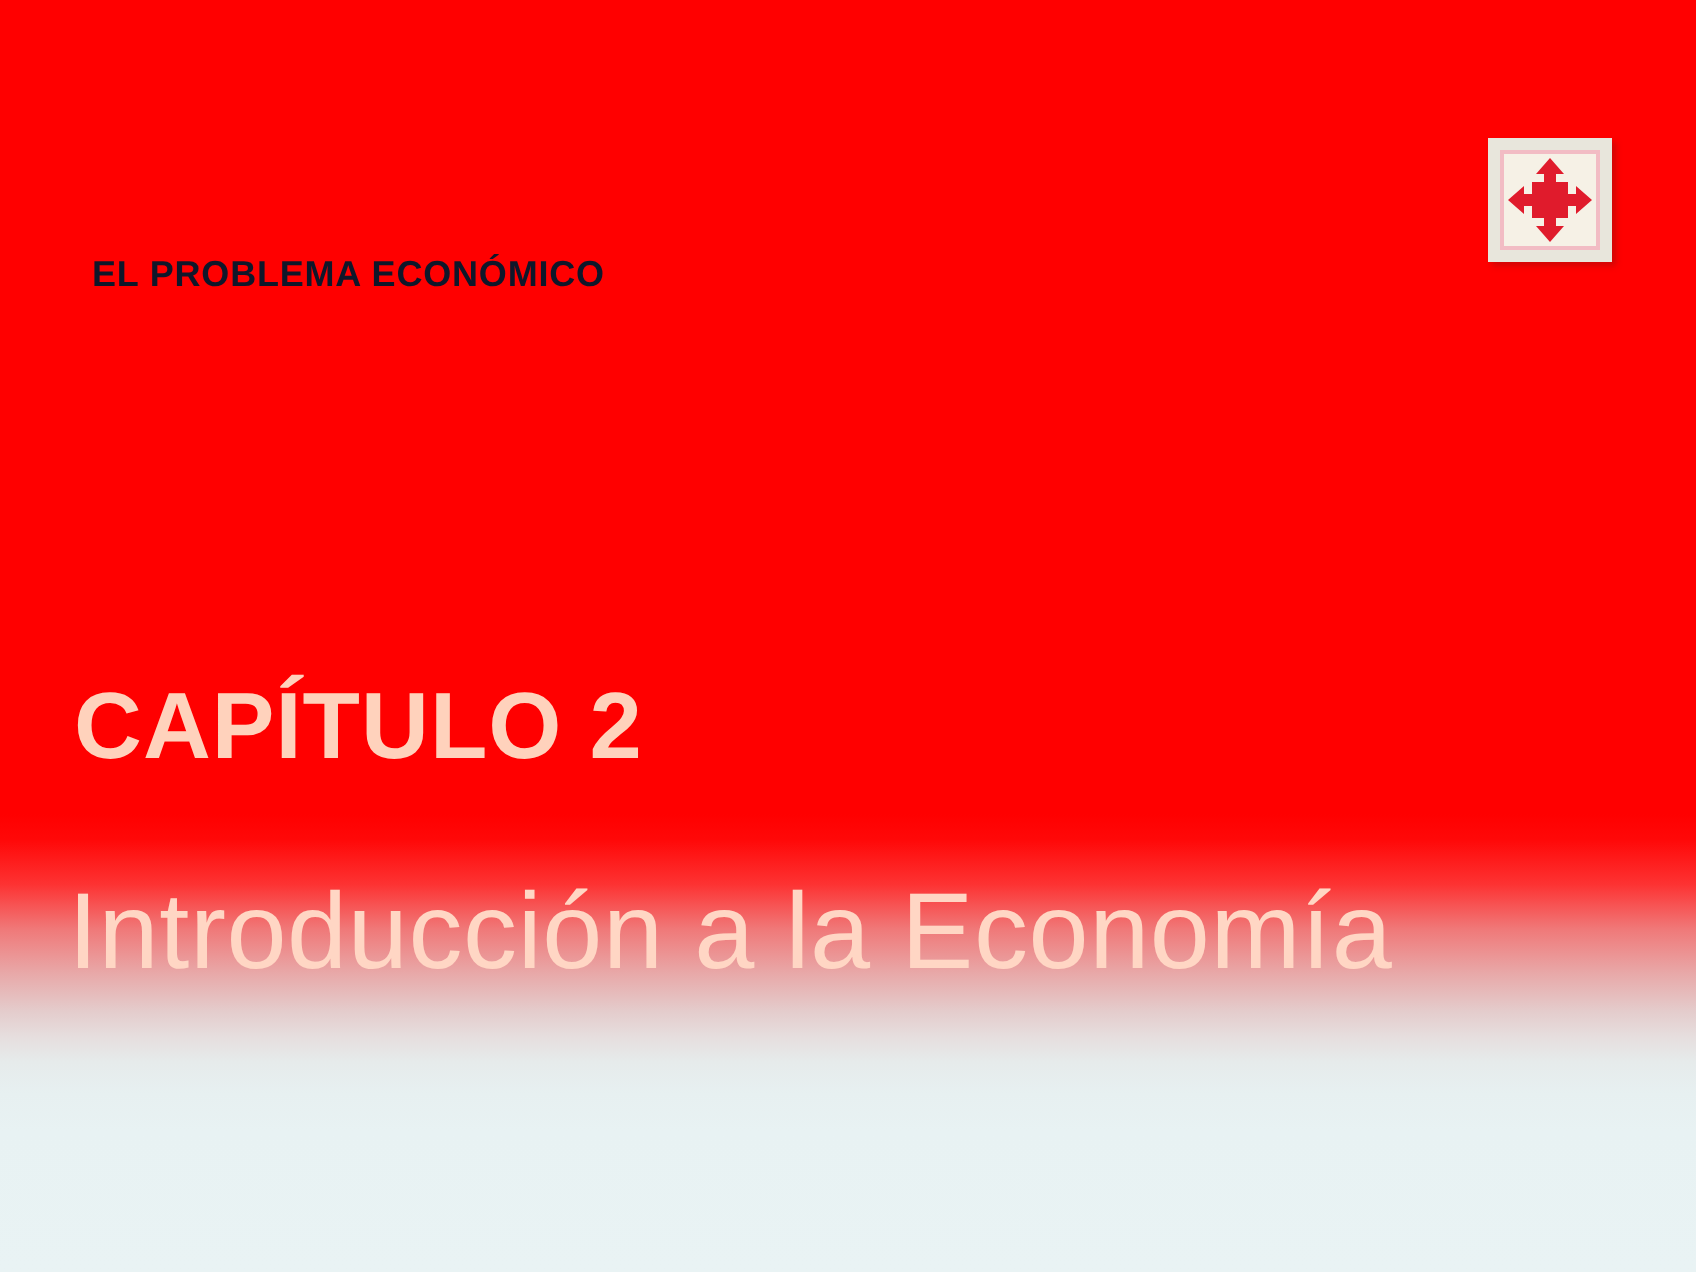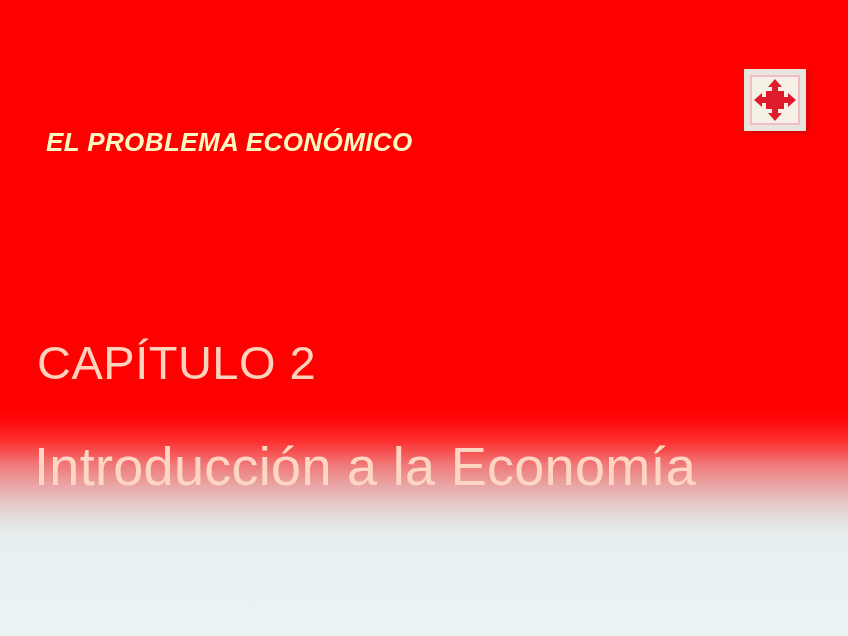--- a/index.html
+++ b/index.html
@@ -37,27 +37,26 @@
         #e7f0f1 86%,
         #e8f2f3 89%,
         #e9f3f4 100%);
   }
 
   
   #header-title {
     position: absolute;
     left: 46px;
     top: 128px;
-    color: #fef9c3;
-    font-size: 26px;
+    color: #0f172a;
+    font-size: 18px;
     font-weight: bold;
     letter-spacing: 0.4px;
     white-space: nowrap;
     line-height: 1.1;
-    font-style: italic;
   }
 
   
   #logo {
     position: absolute;
     left: 744px;
     top: 69px;
     width: 62px;
     height: 62px;
   }
@@ -85,21 +84,21 @@
     height: 46px;
   }
 
   
   #chapter-line {
     position: absolute;
     left: 37px;
     top: 337px;
     color: #ffd2bc;
     font-size: 47px;
-    font-weight: normal;
+    font-weight: bold;
     letter-spacing: 0.5px;
     white-space: nowrap;
     line-height: 1.1;
   }
   #subject-line {
     position: absolute;
     left: 34px;
     top: 437px;
     color: #ffd6c4;
     font-size: 54px;

